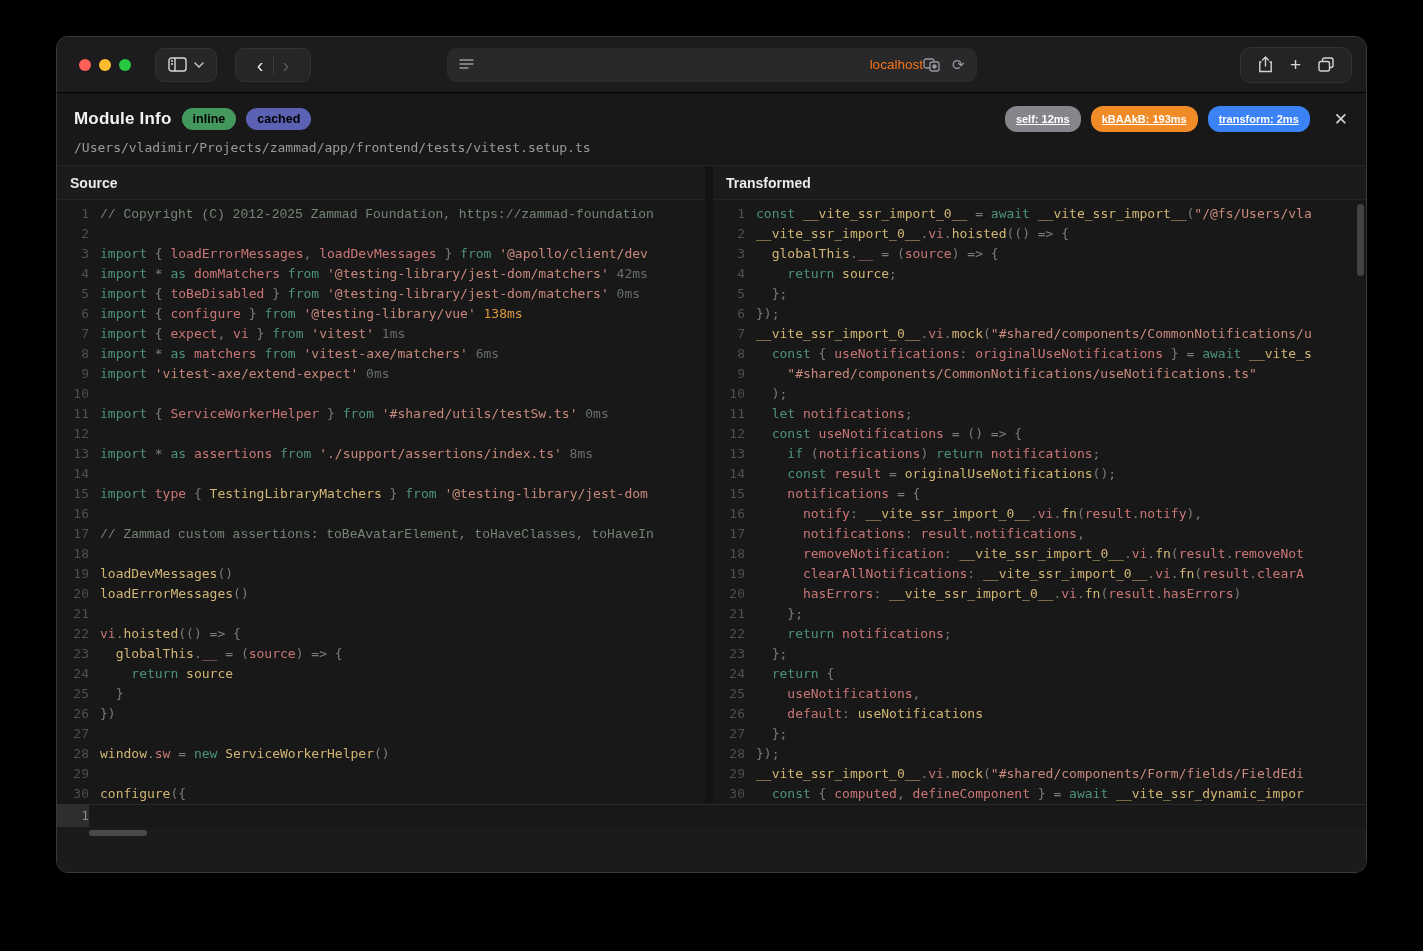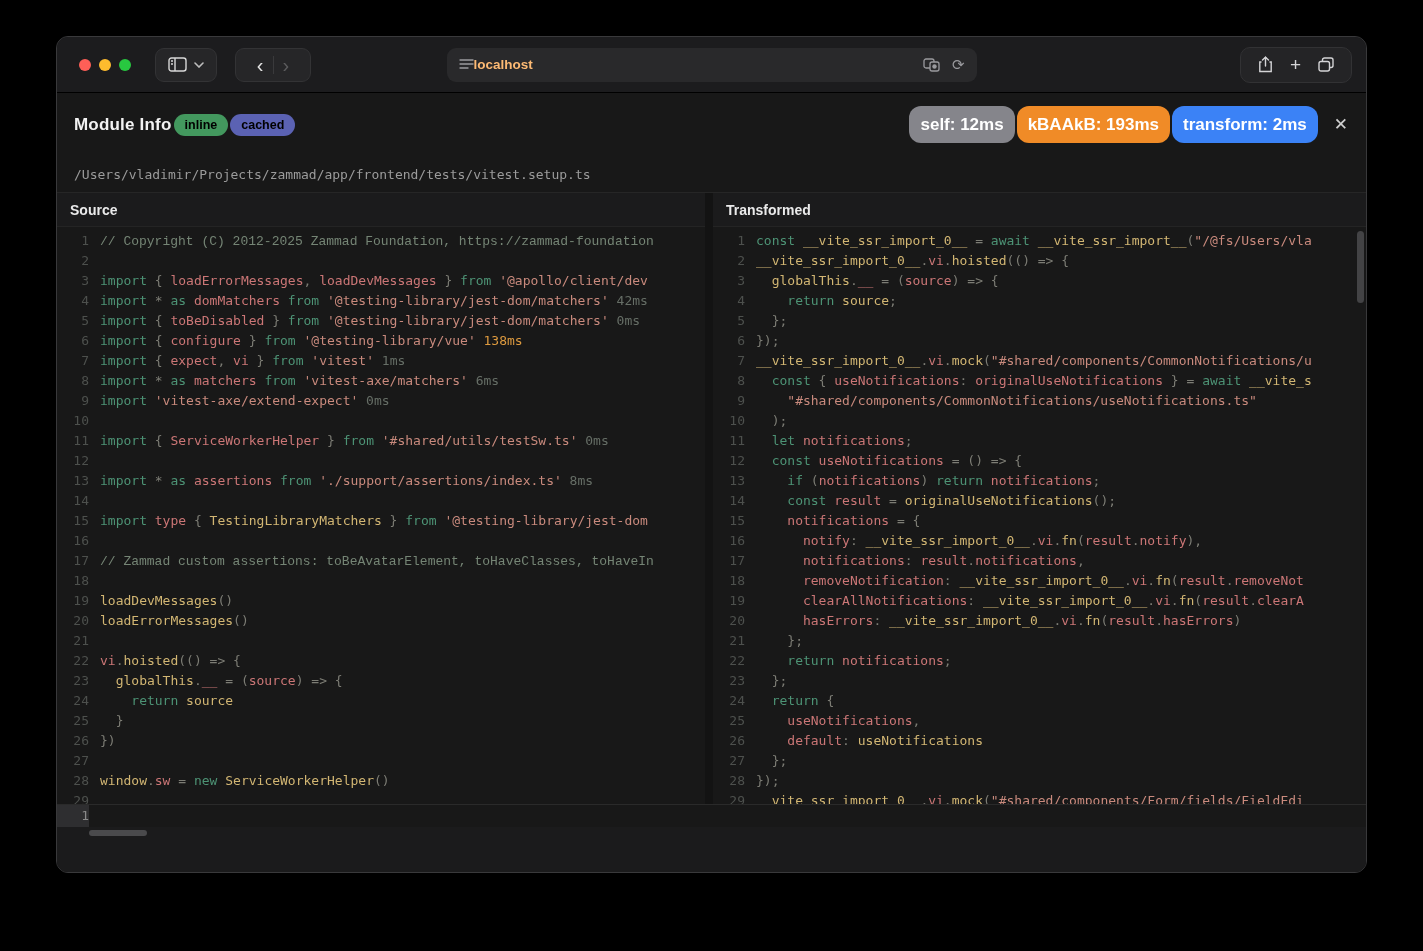--- a/index.html
+++ b/index.html
@@ -20,42 +20,42 @@
   .pillbtn { height:34px; background:#262628; border:1px solid #333335; border-radius:9px;
     display:flex; align-items:center; justify-content:center; color:#d8d8d8; }
   .sidebar-group { width:62px; margin-left:24px; gap:7px; }
   .nav-group { width:76px; margin-left:18px; gap:0; }
   .nav-group .navdiv { width:1px; height:18px; background:#3a3a3c; margin:0 9px; }
   .nav-back { color:#e6e6e6; font-size:20px; line-height:1; }
   .nav-fwd  { color:#5c5c5e; font-size:20px; line-height:1; }
 
   .urlfield { position:absolute; left:50%; transform:translateX(-50%); width:530px; height:34px;
     background:#29292b; border-radius:9px; display:flex; align-items:center; padding:0 12px; }
-  .urlfield .url-text { flex:1; text-align:left; color:#fdba74; font-size:13.5px;font-weight:bold; }
+  .urlfield .url-text { flex:1; text-align:right; color:#f97316; font-size:13.5px; }
   .url-icon { color:#9a9a9e; display:flex; align-items:center; }
   .url-right { display:flex; gap:12px; align-items:center; }
 
   .actions-group { position:absolute; right:14px; width:112px; height:36px; background:#242426;
     border:1px solid #323234; border-radius:10px; display:flex; align-items:center;
     justify-content:space-evenly; color:#d4d4d6; }
 
   svg { display:block; }
 
   
   .page { background:#181818; height:calc(100% - 56px); display:flex; flex-direction:column; }
   .mod-header { padding:13px 18px 10px 17px; border-bottom:1px solid #262626; }
-  .mod-row { display:flex; align-items:center; gap:2px; }
+  .mod-row { display:flex; align-items:center; gap:10px; }
   .mod-title { color:#f2f2f2; font-size:17px; font-weight:bold; letter-spacing:.2px; }
   .badge { height:22px; border-radius:11px; padding:0 11px; display:inline-flex; align-items:center;
     color:#000000; font-size:12.5px; font-weight:bold; }
   .spacer { flex:1; }
-  .metric { height:37px; border-radius:12px; padding:0 11px; display:inline-flex; align-items:center;
-    color:#fff; font-size:17px; font-weight:bold; }
+  .metric { height:26px; border-radius:12px; padding:0 11px; display:inline-flex; align-items:center;
+    color:#fff; font-size:11px; font-weight:bold;text-decoration:underline; }
   .close-x { color:#cfcfcf; font-size:17px; margin-left:14px; cursor:default; line-height:1; }
-  .mod-path { margin-top:24px; color:#9b9b9b; font-size:13px;
+  .mod-path { margin-top:8px; color:#9b9b9b; font-size:13px;
     font-family:"DejaVu Sans Mono", monospace; }
 
   
   .panels { flex:1; display:flex; overflow:hidden; }
   .panel { display:flex; flex-direction:column; overflow:hidden; position:relative; }
   .panel-source { flex:0 0 648px; }
   .panel-gap { flex:0 0 8px; background:#131313; }
   .panel-transformed { flex:1;justify-content:center; }
   .panel-head { height:34px; display:flex; align-items:center; padding-left:13px;
     color:#eaeaea; font-size:14px; font-weight:bold; background:#1b1b1c;

